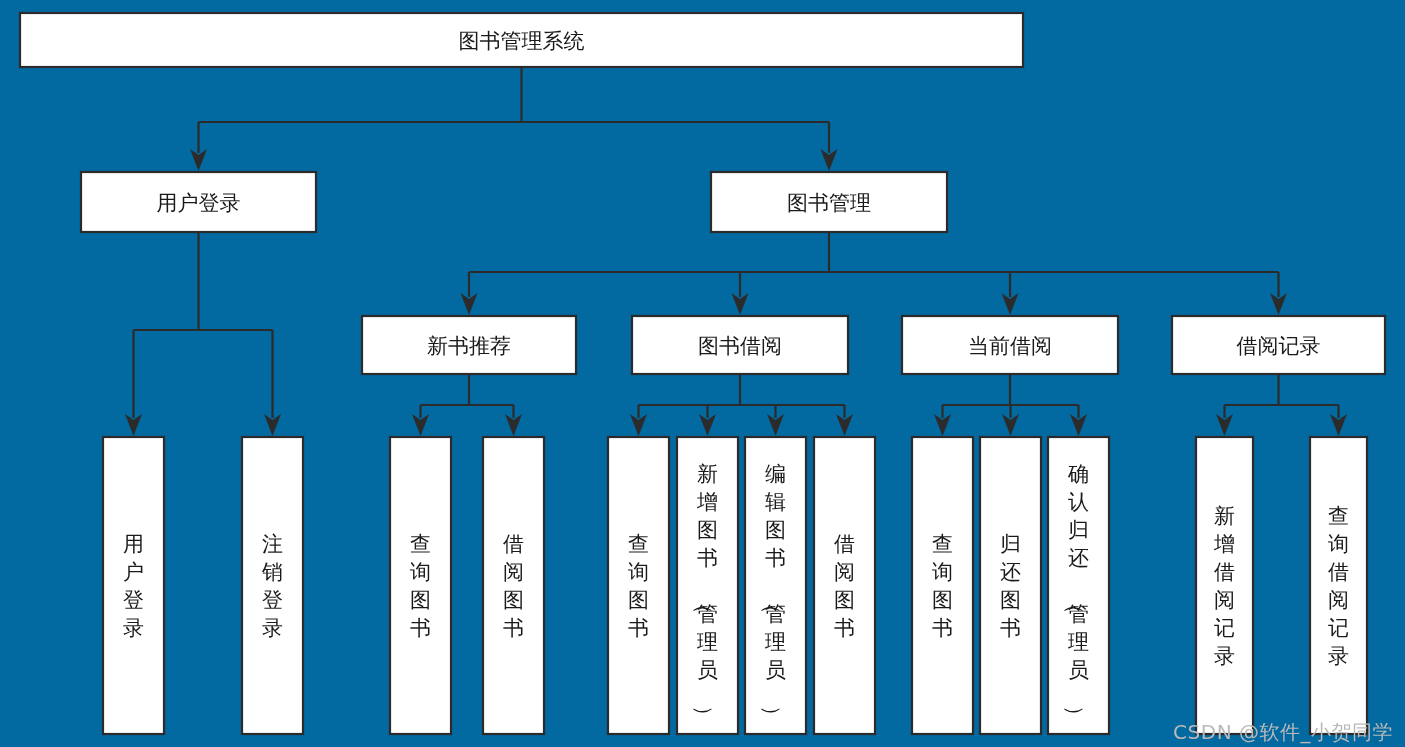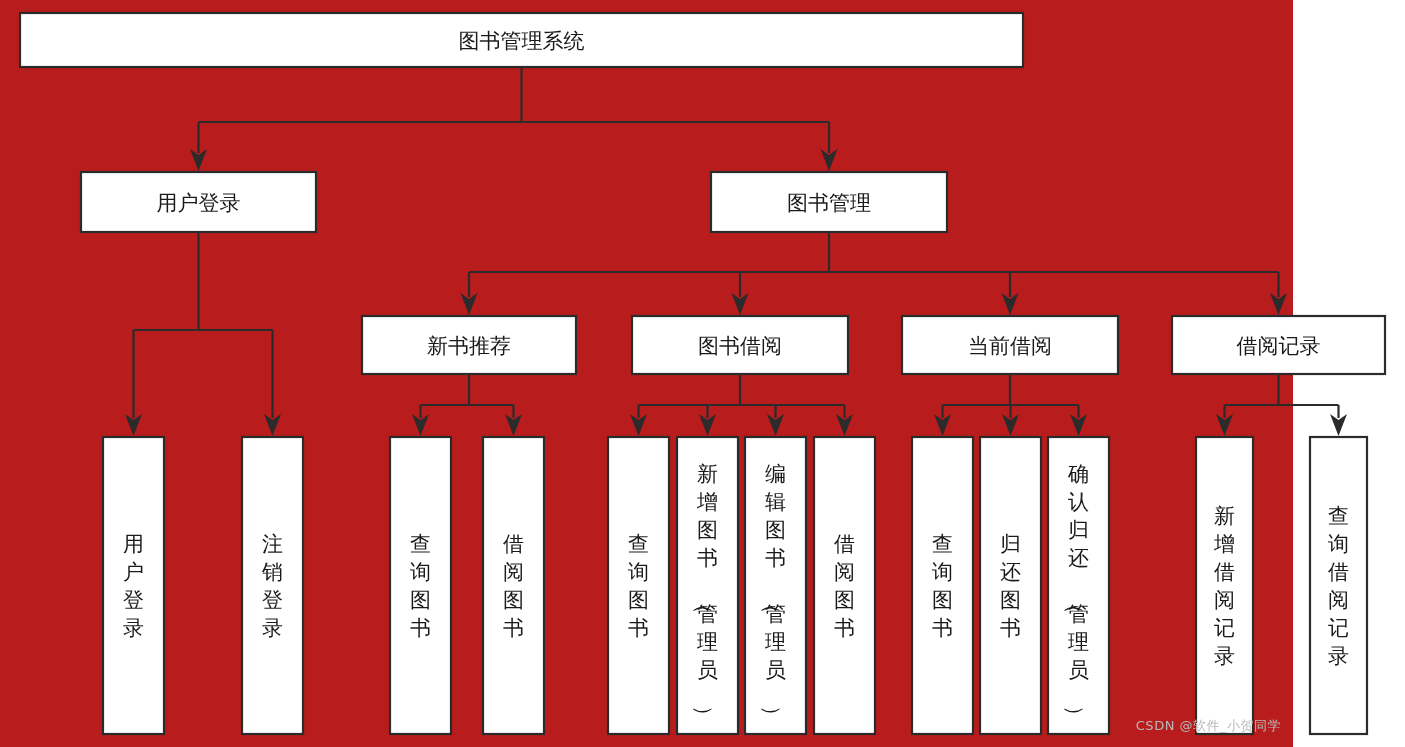--- a/index.html
+++ b/index.html
@@ -8,23 +8,23 @@
     background: #ffffff;
   }
   body {
     width: 1405px;
     height: 747px;
     font-family: "DejaVu Sans", "Liberation Sans", sans-serif;
     overflow: hidden;
   }
   #diagram-root {
     position: relative;
-    width: 1293px;
+    width: 1405px;
     height: 747px;
-    background: #b91c1c;
+    background: #0369a1;
   }
   svg.flow {
     position: absolute;
     left: 0;
     top: 0;
     width: 1405px;
     height: 747px;
   }
   .box-rect {
     fill: #ffffff;
@@ -50,23 +50,23 @@
   }
   .node-label-v {
     font-family: "DejaVu Sans", "Liberation Sans", sans-serif;
     font-size: 21px;
     fill: #1a1a1a;
     text-anchor: middle;
   }
   .watermark {
     position: absolute;
     right: 12px;
-    bottom: 12px;
-    font-family: "DejaVu Sans", "Liberation Sans", sans-serif;
-    font-size: 13px;
+    bottom: 1px;
+    font-family: "DejaVu Sans", "Liberation Sans", sans-serif;
+    font-size: 20px;
     color: #b9b9b9;
     white-space: nowrap;
     letter-spacing: 0.5px;
     user-select: none;
   }
 </style>
 </head>
 <body>
 
 <div id="diagram-root">

